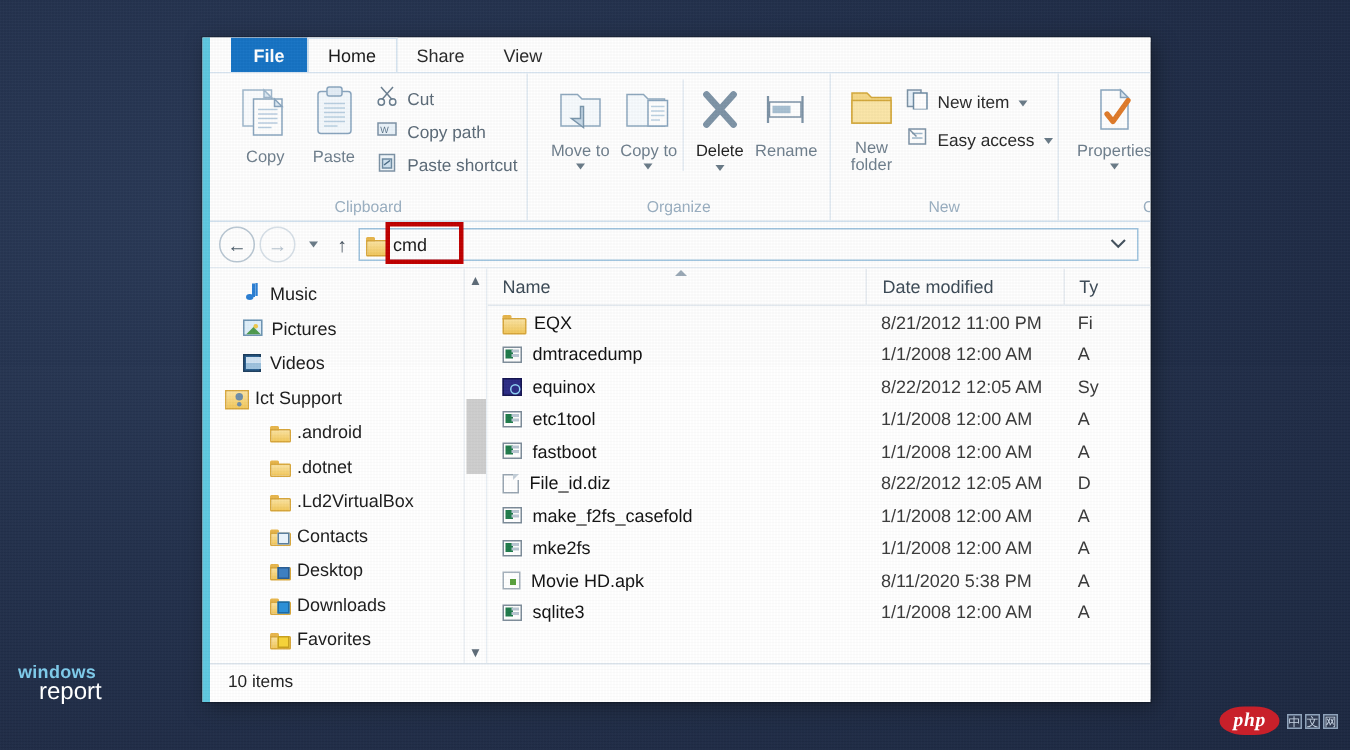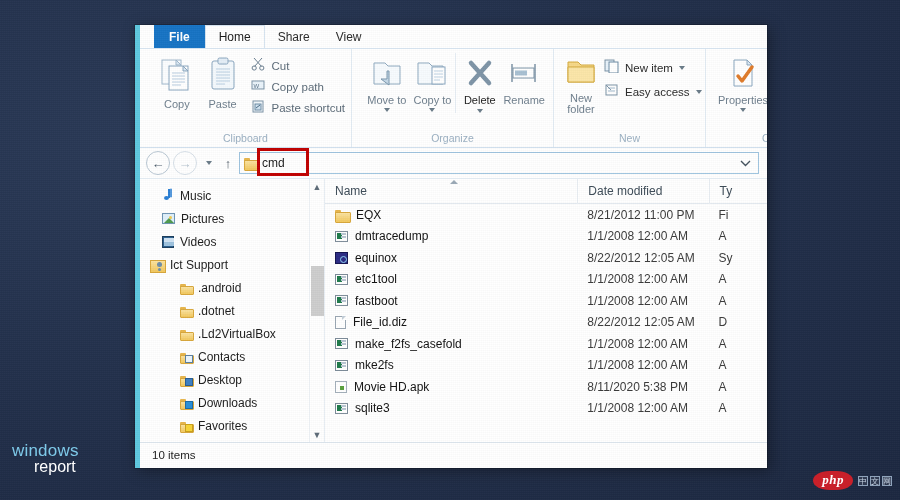--- a/index.html
+++ b/index.html
@@ -18,22 +18,22 @@
     background-image:
       repeating-linear-gradient(0deg, rgba(255,255,255,.016) 0 1px, rgba(0,0,0,.016) 1px 2px),
       repeating-linear-gradient(90deg, rgba(255,255,255,.012) 0 1px, rgba(0,0,0,.012) 1px 2px);
   }
 
   
   #wr-watermark {
     position:absolute; left:12px; top:442px; z-index:40;
     line-height:1.0; color:#d9ecf7; text-align:left;
   }
-  #wr-watermark .wr-l1 { font-size:17px; letter-spacing:.2px; color:#7ec9e8; font-weight:400;}
-  #wr-watermark .wr-l2 { font-size:16px; margin-left:22px; color:#ffffff; font-weight:400;}
+  #wr-watermark .wr-l1 { font-size:12px; letter-spacing:.2px; color:#7ec9e8; font-weight:700;}
+  #wr-watermark .wr-l2 { font-size:16px; margin-left:14px; color:#ffffff; font-weight:400;}
   #php-watermark {
     position:absolute; right:8px; bottom:10px; z-index:40;
     display:flex; align-items:center; gap:5px;
   }
   #php-watermark .php-pill {
     background:#c8202a; color:#ffffff; font-style:italic; font-weight:700;
     font-size:13px; padding:1px 9px 2px; border-radius:50%/60%;
     font-family:"Liberation Serif", serif; letter-spacing:.5px;
   }
   #php-watermark .php-cn {

